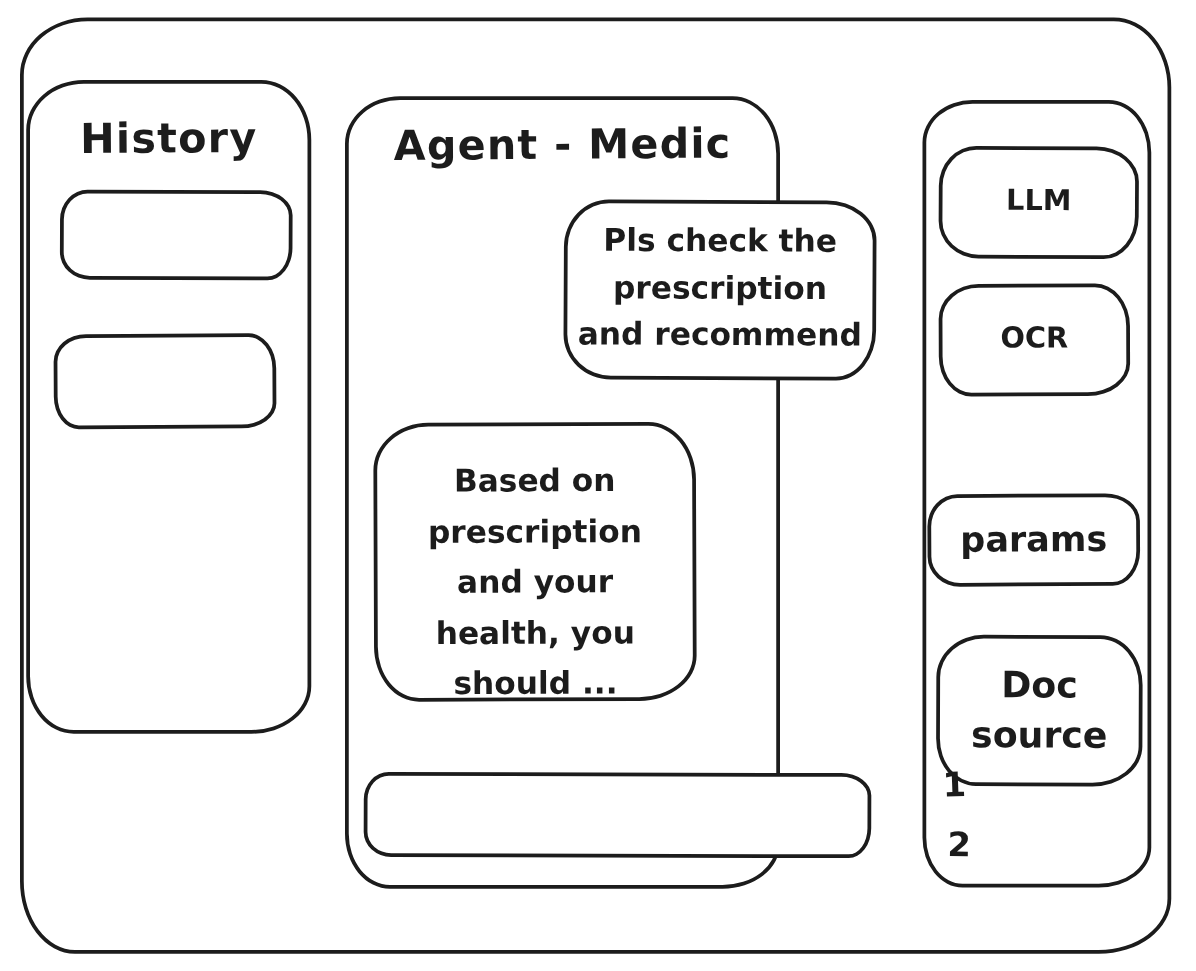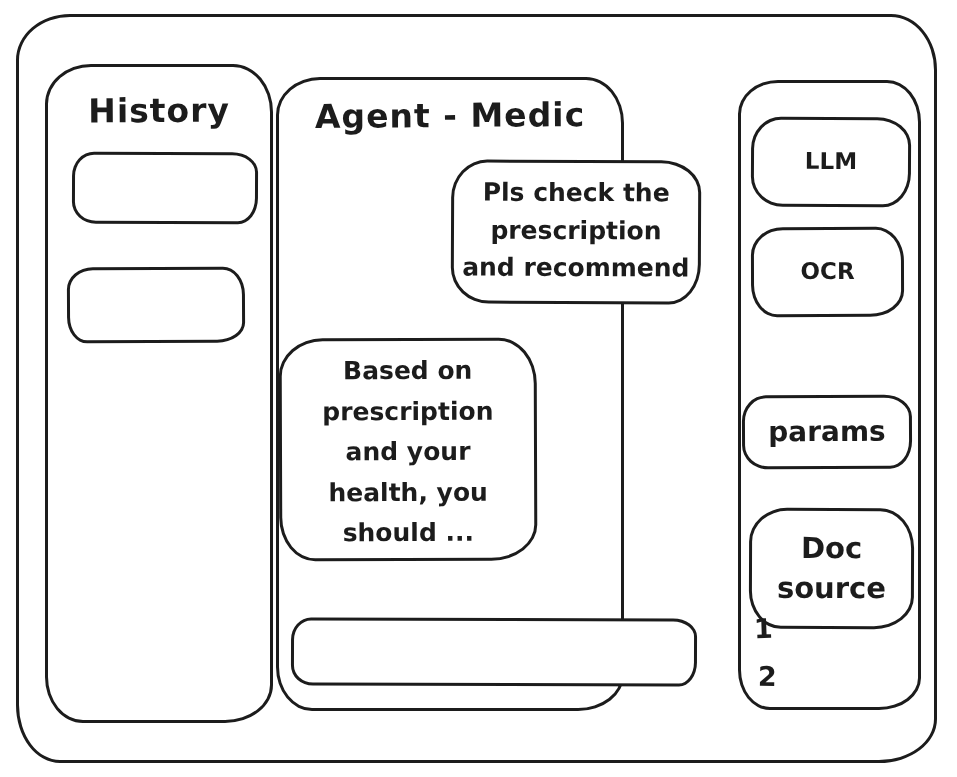--- a/index.html
+++ b/index.html
@@ -25,21 +25,21 @@
     border:3.5px solid var(--ink);
     border-radius:54px 46px 58px 44px / 46px 56px 44px 58px;
     background:var(--paper);
   }
   .panel{
     position:absolute;
     border:3px solid var(--ink);
     background:var(--paper);
   }
   .panel-left{
-    left:26px; top:47px; width:228px; height:659px;
+    left:2px; top:47px; width:228px; height:523px;
     border-radius:46px 40px 48px 38px / 40px 48px 38px 46px;
   }
   .panel-center{
     left:257px; top:60px; width:348px; height:634px;
     border-radius:44px 38px 46px 36px / 38px 46px 36px 44px;
   }
   .panel-right{
     left:719px; top:63px; width:183px; height:630px;
     border-radius:40px 34px 42px 32px / 34px 42px 32px 40px;
   }
@@ -72,24 +72,24 @@
     white-space:pre-line;
   }
   .bubble-user{
     left:172px; top:80px; width:250px; height:144px;
     border-radius:36px 40px 32px 38px / 38px 32px 40px 36px;
     font-size:25px; line-height:1.5;
     padding-top:11px;
     transform:rotate(0.25deg);
   }
   .bubble-agent{
-    left:0; top:258px; width:258px; height:223px;
+    left:20px; top:258px; width:258px; height:223px;
     border-radius:44px 38px 46px 36px / 38px 46px 36px 44px;
     font-size:25px; line-height:1.62;
-    padding-top:10px;
+    padding-top:24px;
     transform:rotate(-0.2deg);
   }
   
   .chat-input{
     position:absolute;
     left:12px; top:538px; width:406px; height:68px;
     border:3px solid var(--ink);
     background:var(--paper);
     border-radius:20px 24px 18px 22px / 22px 18px 24px 20px;
     font:inherit; font-size:24px; color:var(--ink);

